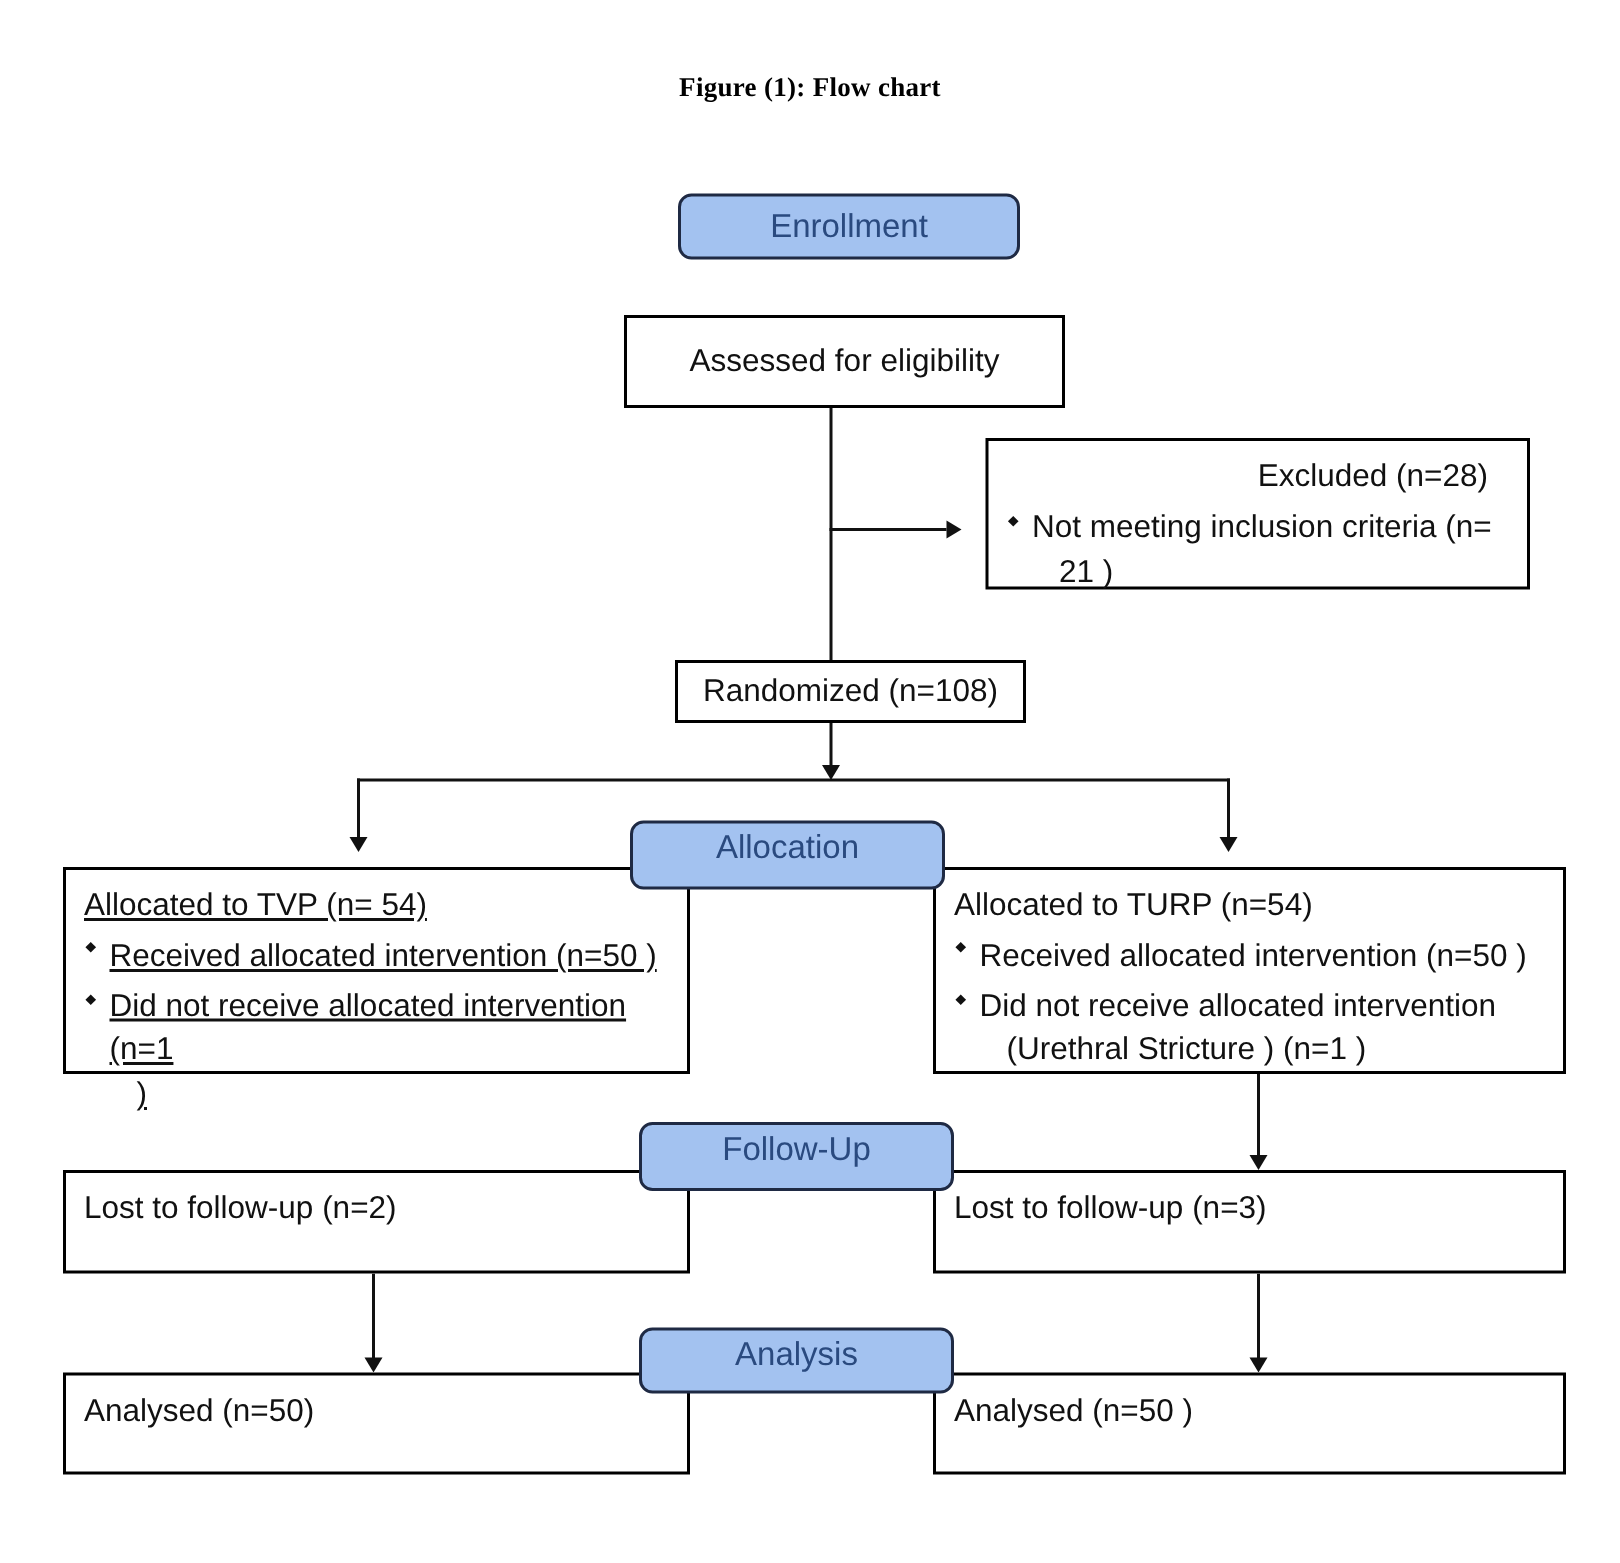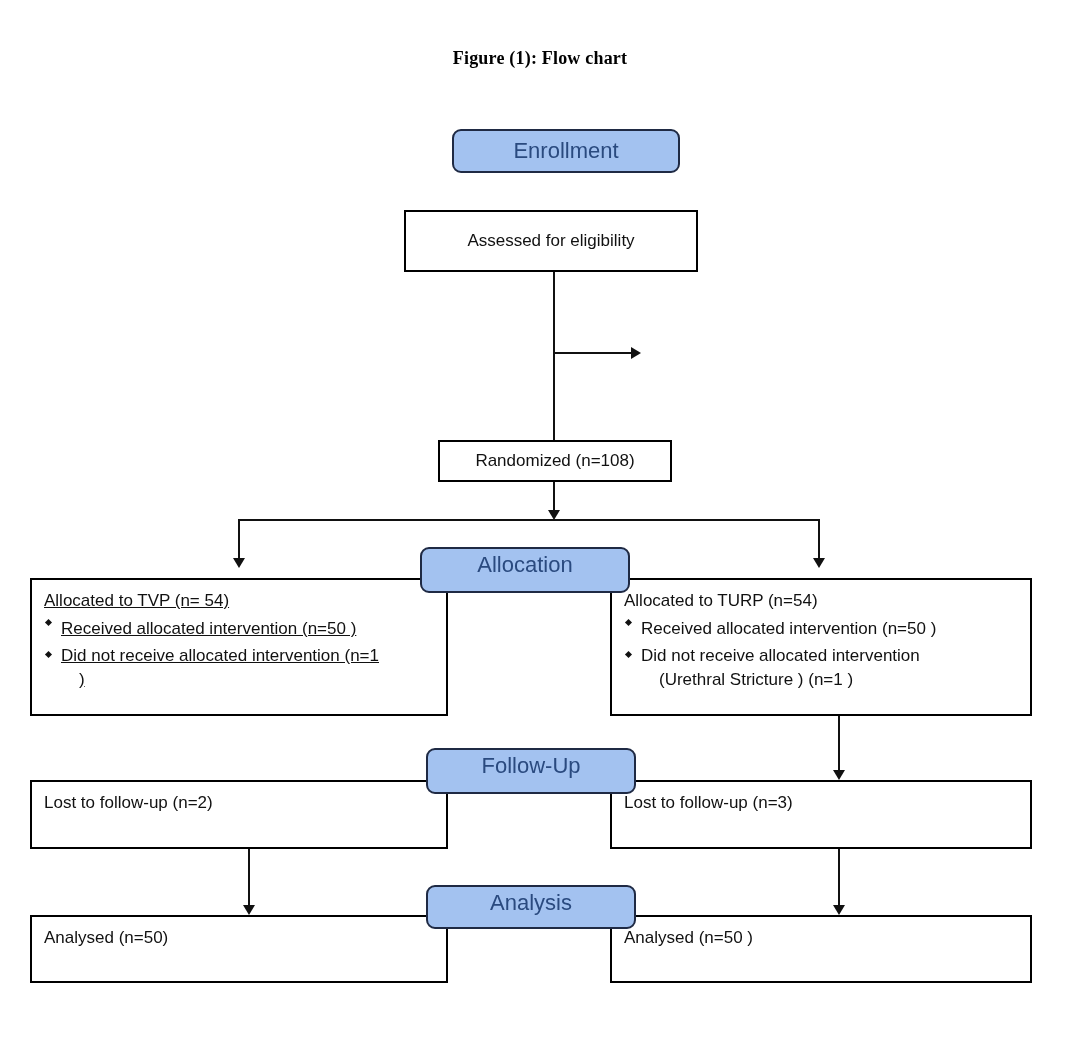--- a/index.html
+++ b/index.html
@@ -32,24 +32,25 @@
     letter-spacing: 0.2px;
     color: #000000;
   }
 
   
   .box {
     position: absolute;
     background: #ffffff;
     border: 2px solid #000000;
     box-sizing: border-box;
-    font-size: 17px;
+    font-size: 21px;
     line-height: 1.42;
     color: #111111;
     z-index: 2;
+    margin-left: 12px;
   }
   .box .pad {
     padding: 9px 12px 6px 12px;
   }
   .box.center .pad {
     text-align: center;
   }
   .box.vcenter {
     display: flex;
     align-items: center;
@@ -155,20 +156,32 @@
     <div class="pad">
       <span>Assessed for eligibility</span>
     </div>
   </div>
 
   <div class="vline" style="left:553px; top:272px; height:168px;"></div>
 
   <div class="hline" style="left:553px; top:352px; width:78px;"></div>
   <div class="arrow-right" style="left:631px; top:347px;"></div>
 
+  <div class="box" style="left:645px; top:292px; width:363px; height:101px;">
+    <div class="pad">
+      <div class="head-right">Excluded (n=28)</div>
+      <ul class="bullets">
+        <li class="multiline">
+          <span class="dia"></span>
+          <span>Not meeting inclusion criteria (n=</span>
+          <span class="cont">21 )</span>
+        </li>
+      </ul>
+    </div>
+  </div>
 
   <div class="box center vcenter" style="left:438px; top:440px; width:234px; height:42px;">
     <div class="pad">
       <span>Randomized  (n=108)</span>
     </div>
   </div>
 
   <div class="vline" style="left:553px; top:482px; height:32px;"></div>
   <div class="arrow-down" style="left:548px; top:510px;"></div>
 

